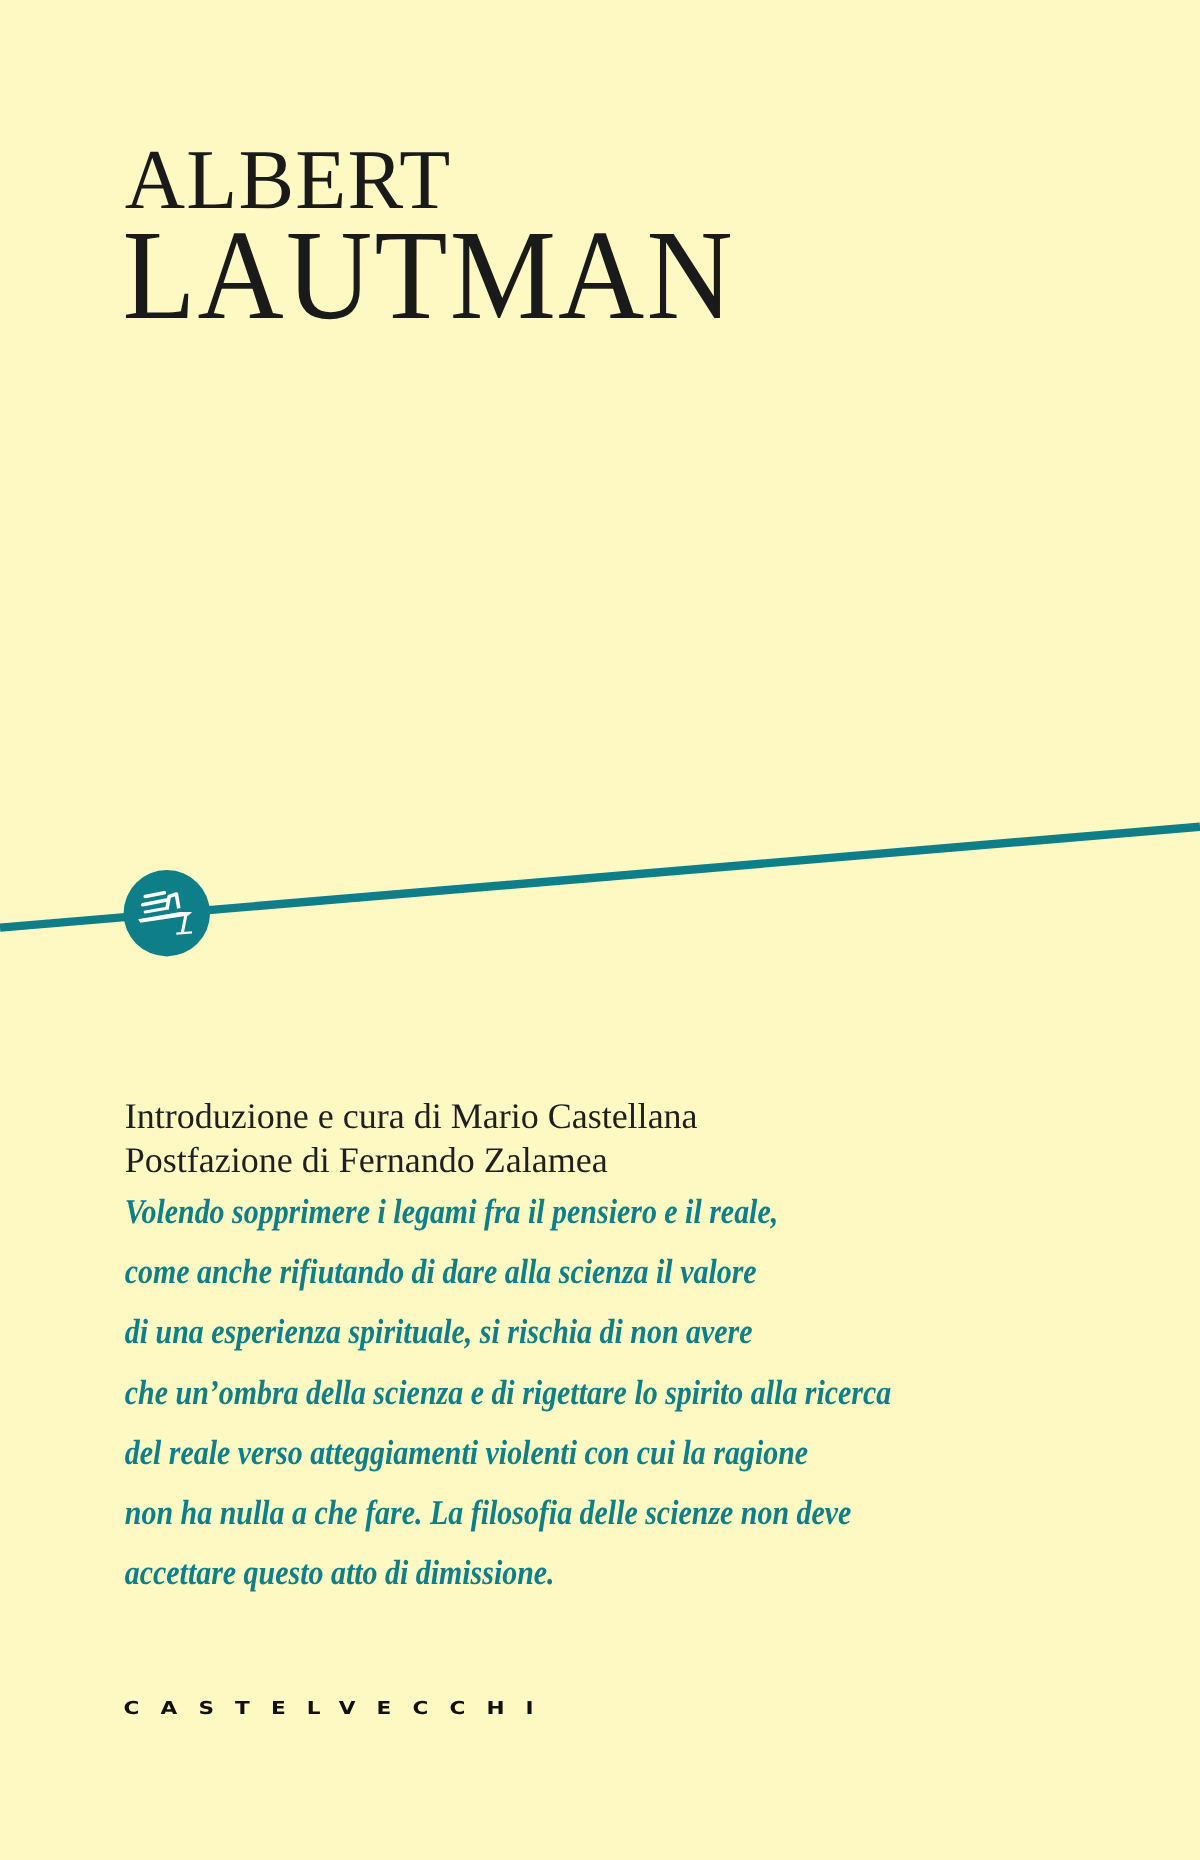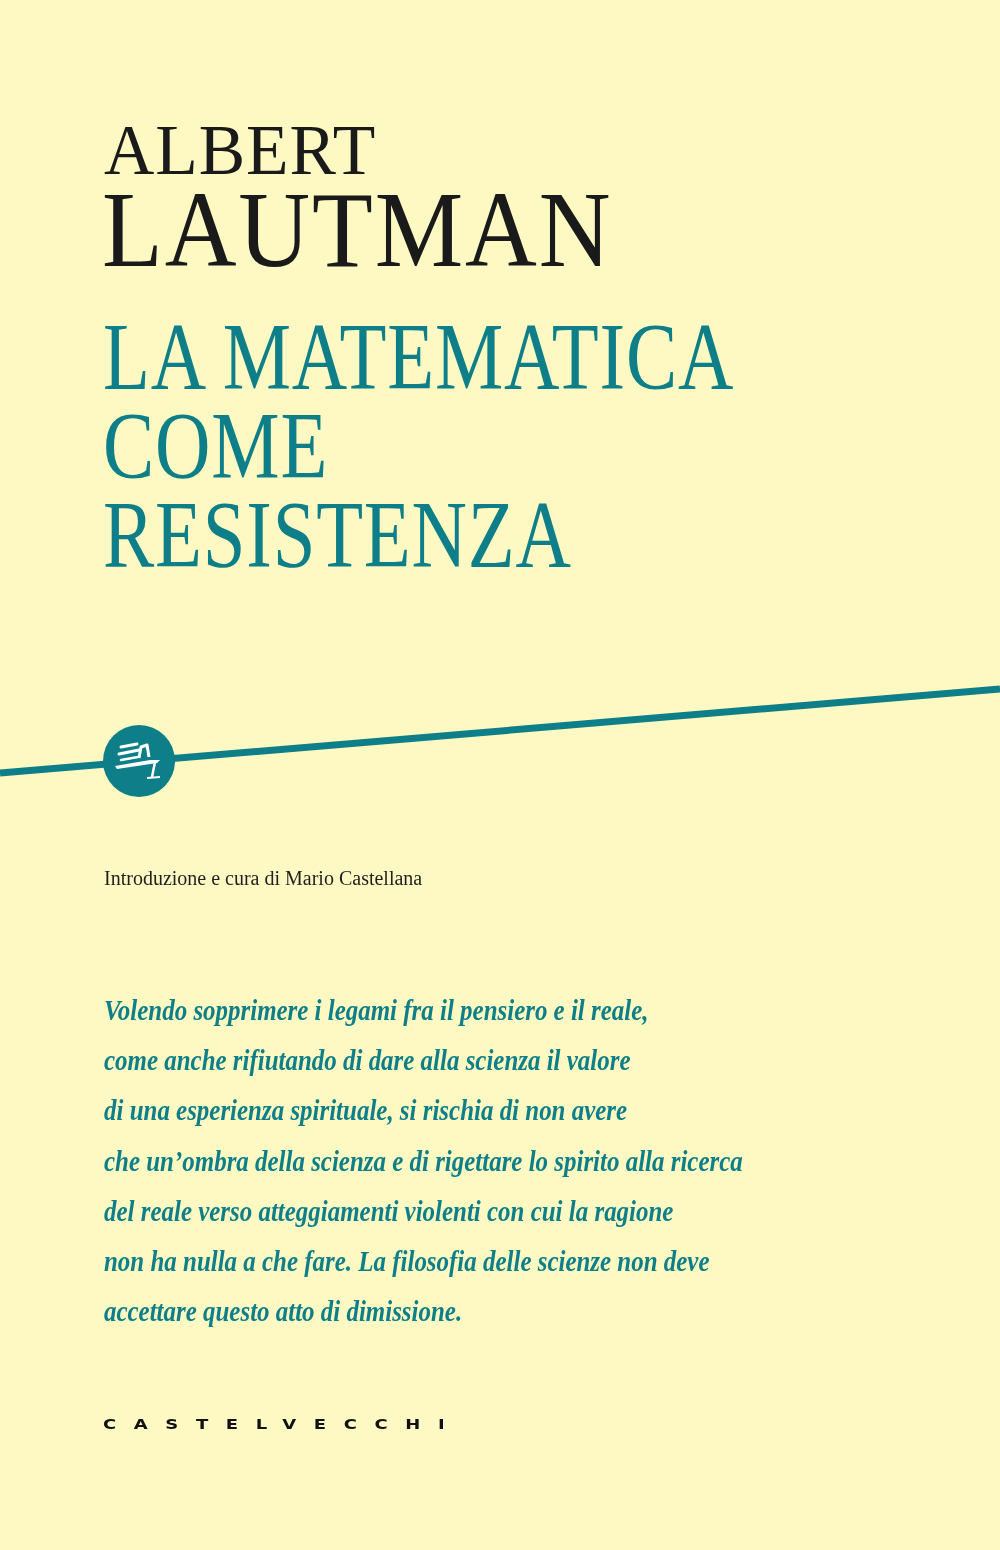--- a/index.html
+++ b/index.html
@@ -60,22 +60,22 @@
       letter-spacing: 1px;
     }
     .divider {
       position: absolute;
       left: 0; top: 670px;
       width: 1000px; height: 130px;
     }
     .credits {
       position: absolute;
       left: 104px;
-      top: 860px;
-      font-size: 20px;
+      top: 912px;
+      font-size: 30px;
       line-height: 37px;
       color: #1f1f1f;
     }
     .credits div {
       white-space: nowrap;
     }
     .quote {
       position: absolute;
       left: 104px;
       top: 985px;
@@ -107,25 +107,20 @@
     }
   </style>
 </head>
 <body>
 
 <div class="cover">
 
   <div class="author-first">ALBERT</div>
   <div class="author-last">LAUTMAN</div>
 
-  <div class="title">
-    <span class="title-line">LA MATEMATICA</span>
-    <span class="title-line">COME</span>
-    <span class="title-line">RESISTENZA</span>
-  </div>
 
   <svg class="divider" viewBox="0 670 1000 130" width="1000" height="130" xmlns="http://www.w3.org/2000/svg">
     <line x1="0" y1="773" x2="1000" y2="689" stroke="#0e7f88" stroke-width="7"></line>
     <g>
       <circle cx="139" cy="761" r="36" fill="#0e7f88"></circle>
 
       <path d="M121 747 L137 744" stroke="#ffffff" stroke-width="3" stroke-linecap="round" fill="none"></path>
       <path d="M119 754 L139 750" stroke="#ffffff" stroke-width="3" stroke-linecap="round" fill="none"></path>
       <path d="M121 760 L138 757" stroke="#ffffff" stroke-width="2.5" stroke-linecap="round" fill="none"></path>
 
@@ -133,20 +128,21 @@
 
       <path d="M115 766 L150 760 L160 760 L157 763 L117 769 Z" fill="#ffffff"></path>
 
       <path d="M155 762 L152 777" stroke="#ffffff" stroke-width="2.5" fill="none"></path>
       <path d="M147 778 L160 777" stroke="#ffffff" stroke-width="2" fill="none"></path>
     </g>
   </svg>
 
   <div class="credits">
     <div>Introduzione e cura di Mario Castellana</div>
+    <div>Postfazione di Fernando Zalamea</div>
   </div>
 
   <div class="quote">
     <span class="quote-line">Volendo sopprimere i legami fra il pensiero e il reale,</span>
     <span class="quote-line">come anche rifiutando di dare alla scienza il valore</span>
     <span class="quote-line">di una esperienza spirituale, si rischia di non avere</span>
     <span class="quote-line">che un’ombra della scienza e di rigettare lo spirito alla ricerca</span>
     <span class="quote-line">del reale verso atteggiamenti violenti con cui la ragione</span>
     <span class="quote-line">non ha nulla a che fare. La filosofia delle scienze non deve</span>
     <span class="quote-line">accettare questo atto di dimissione.</span>

